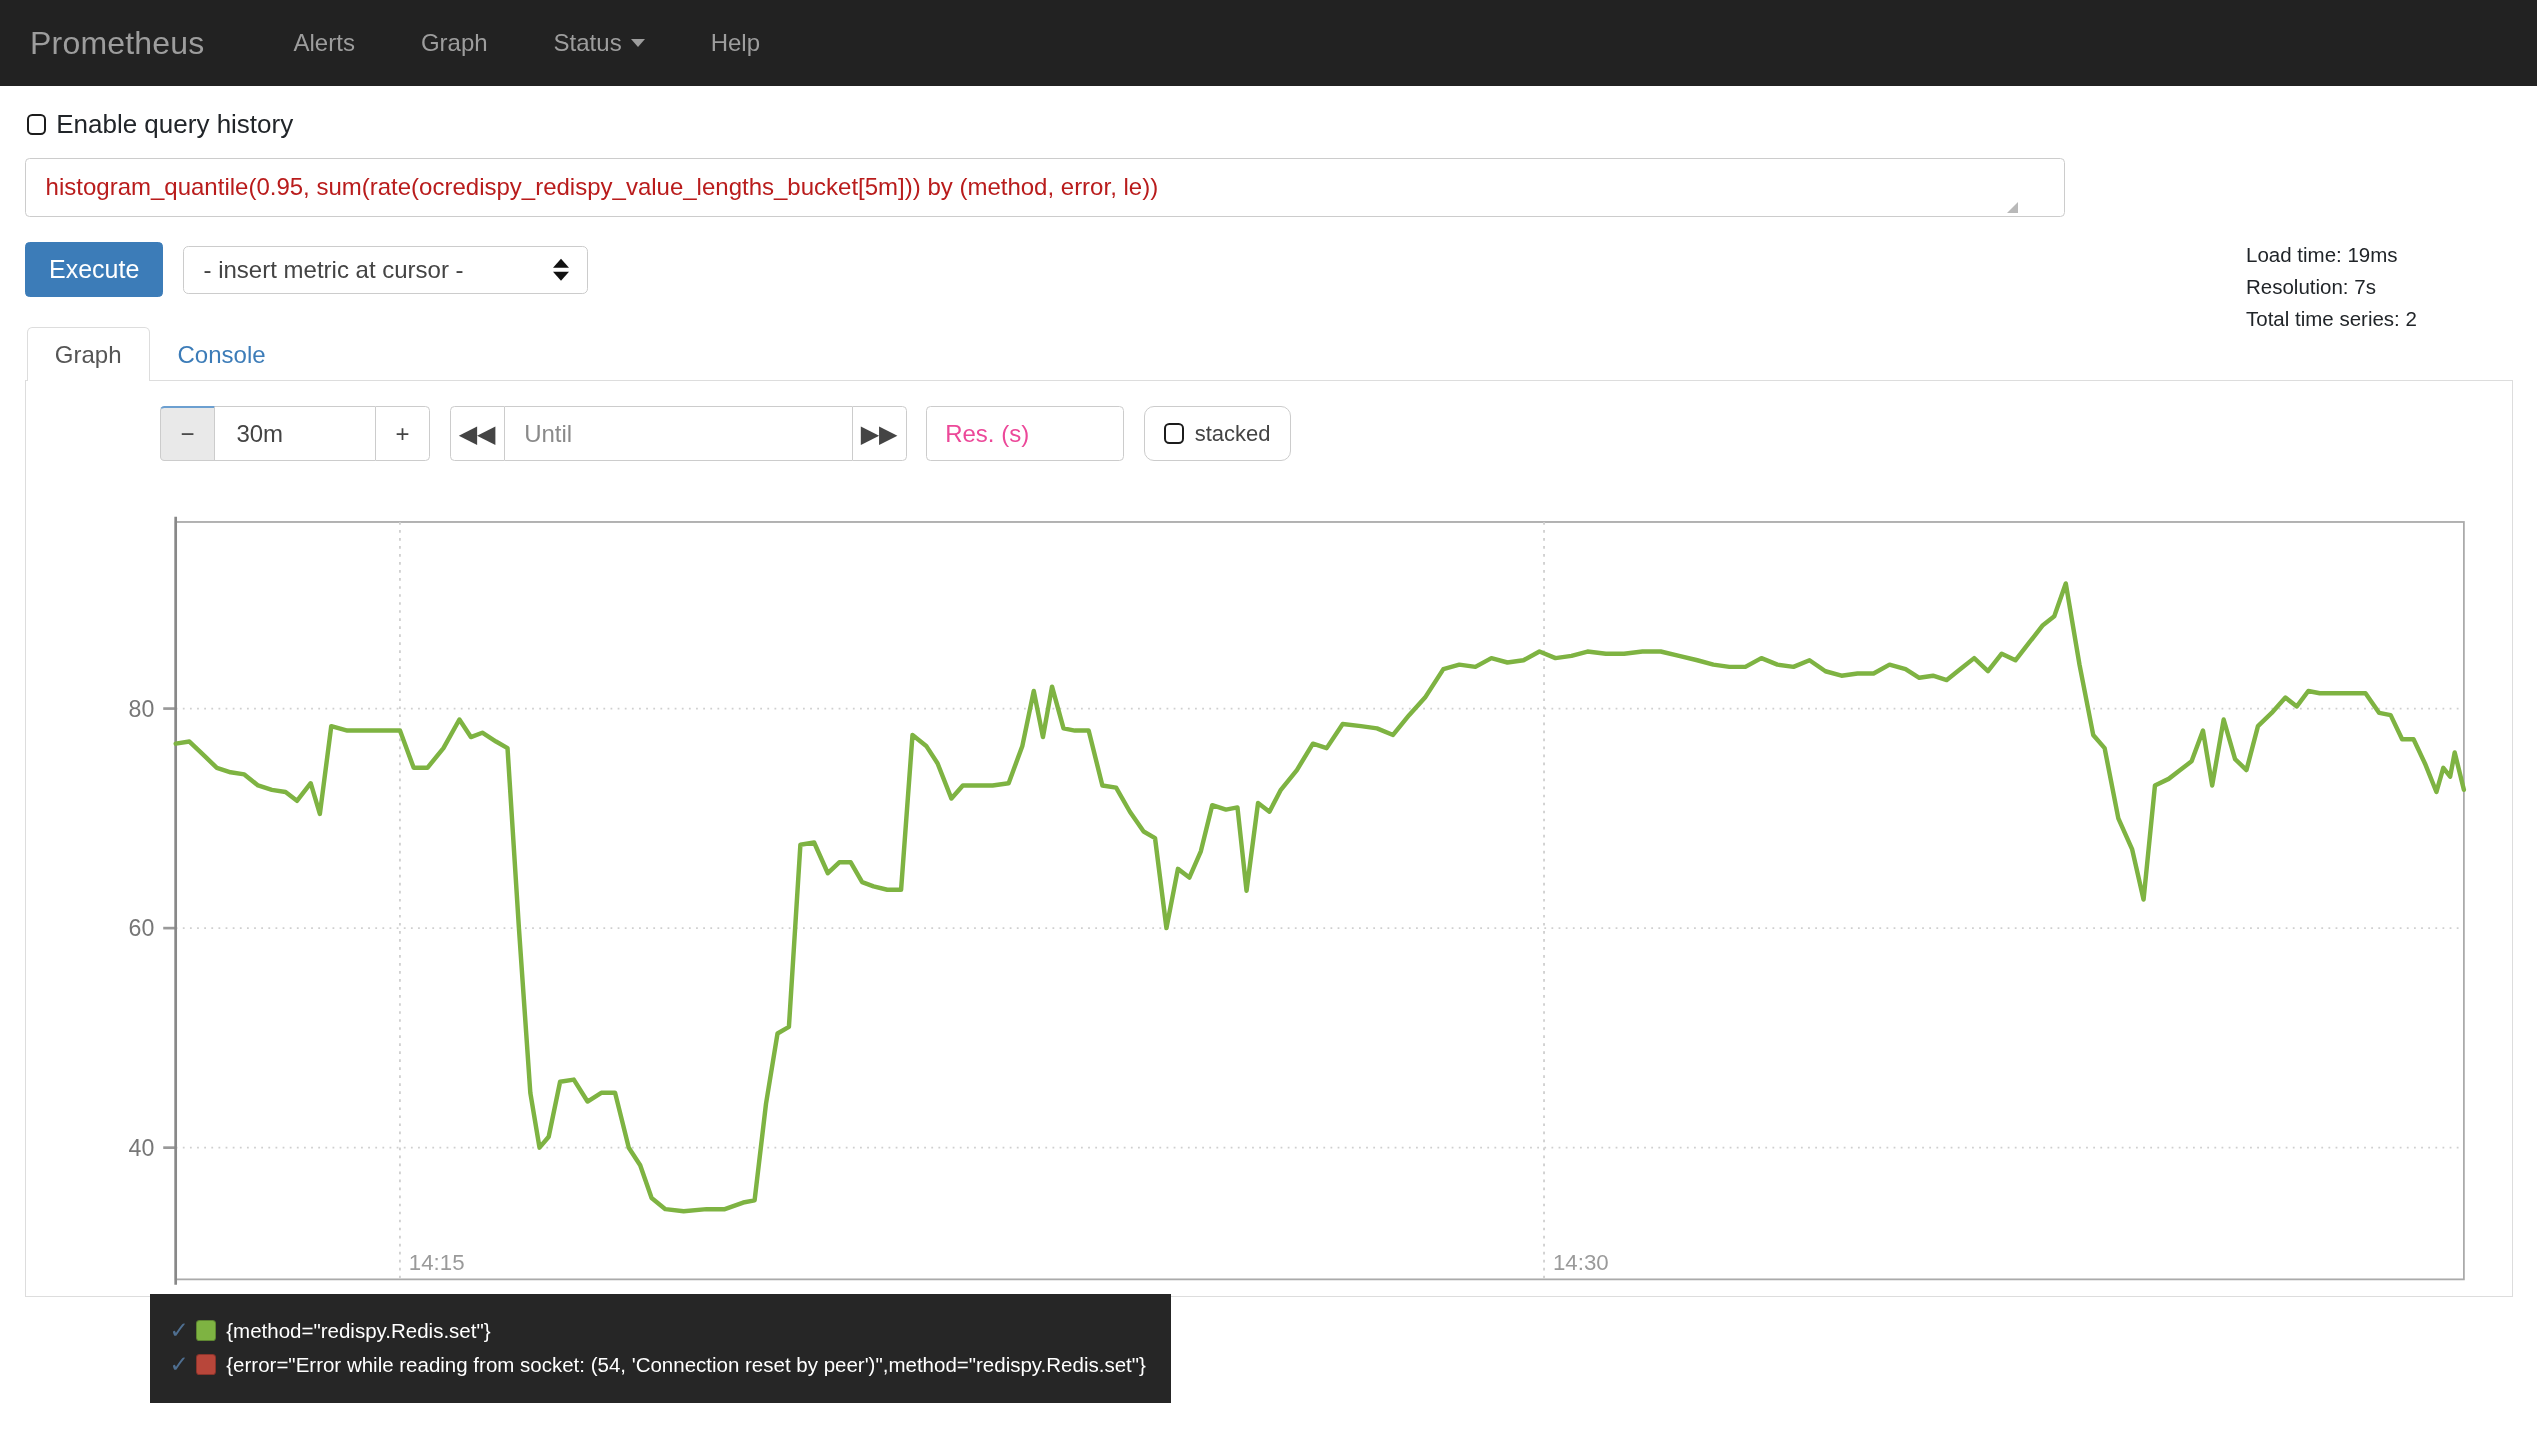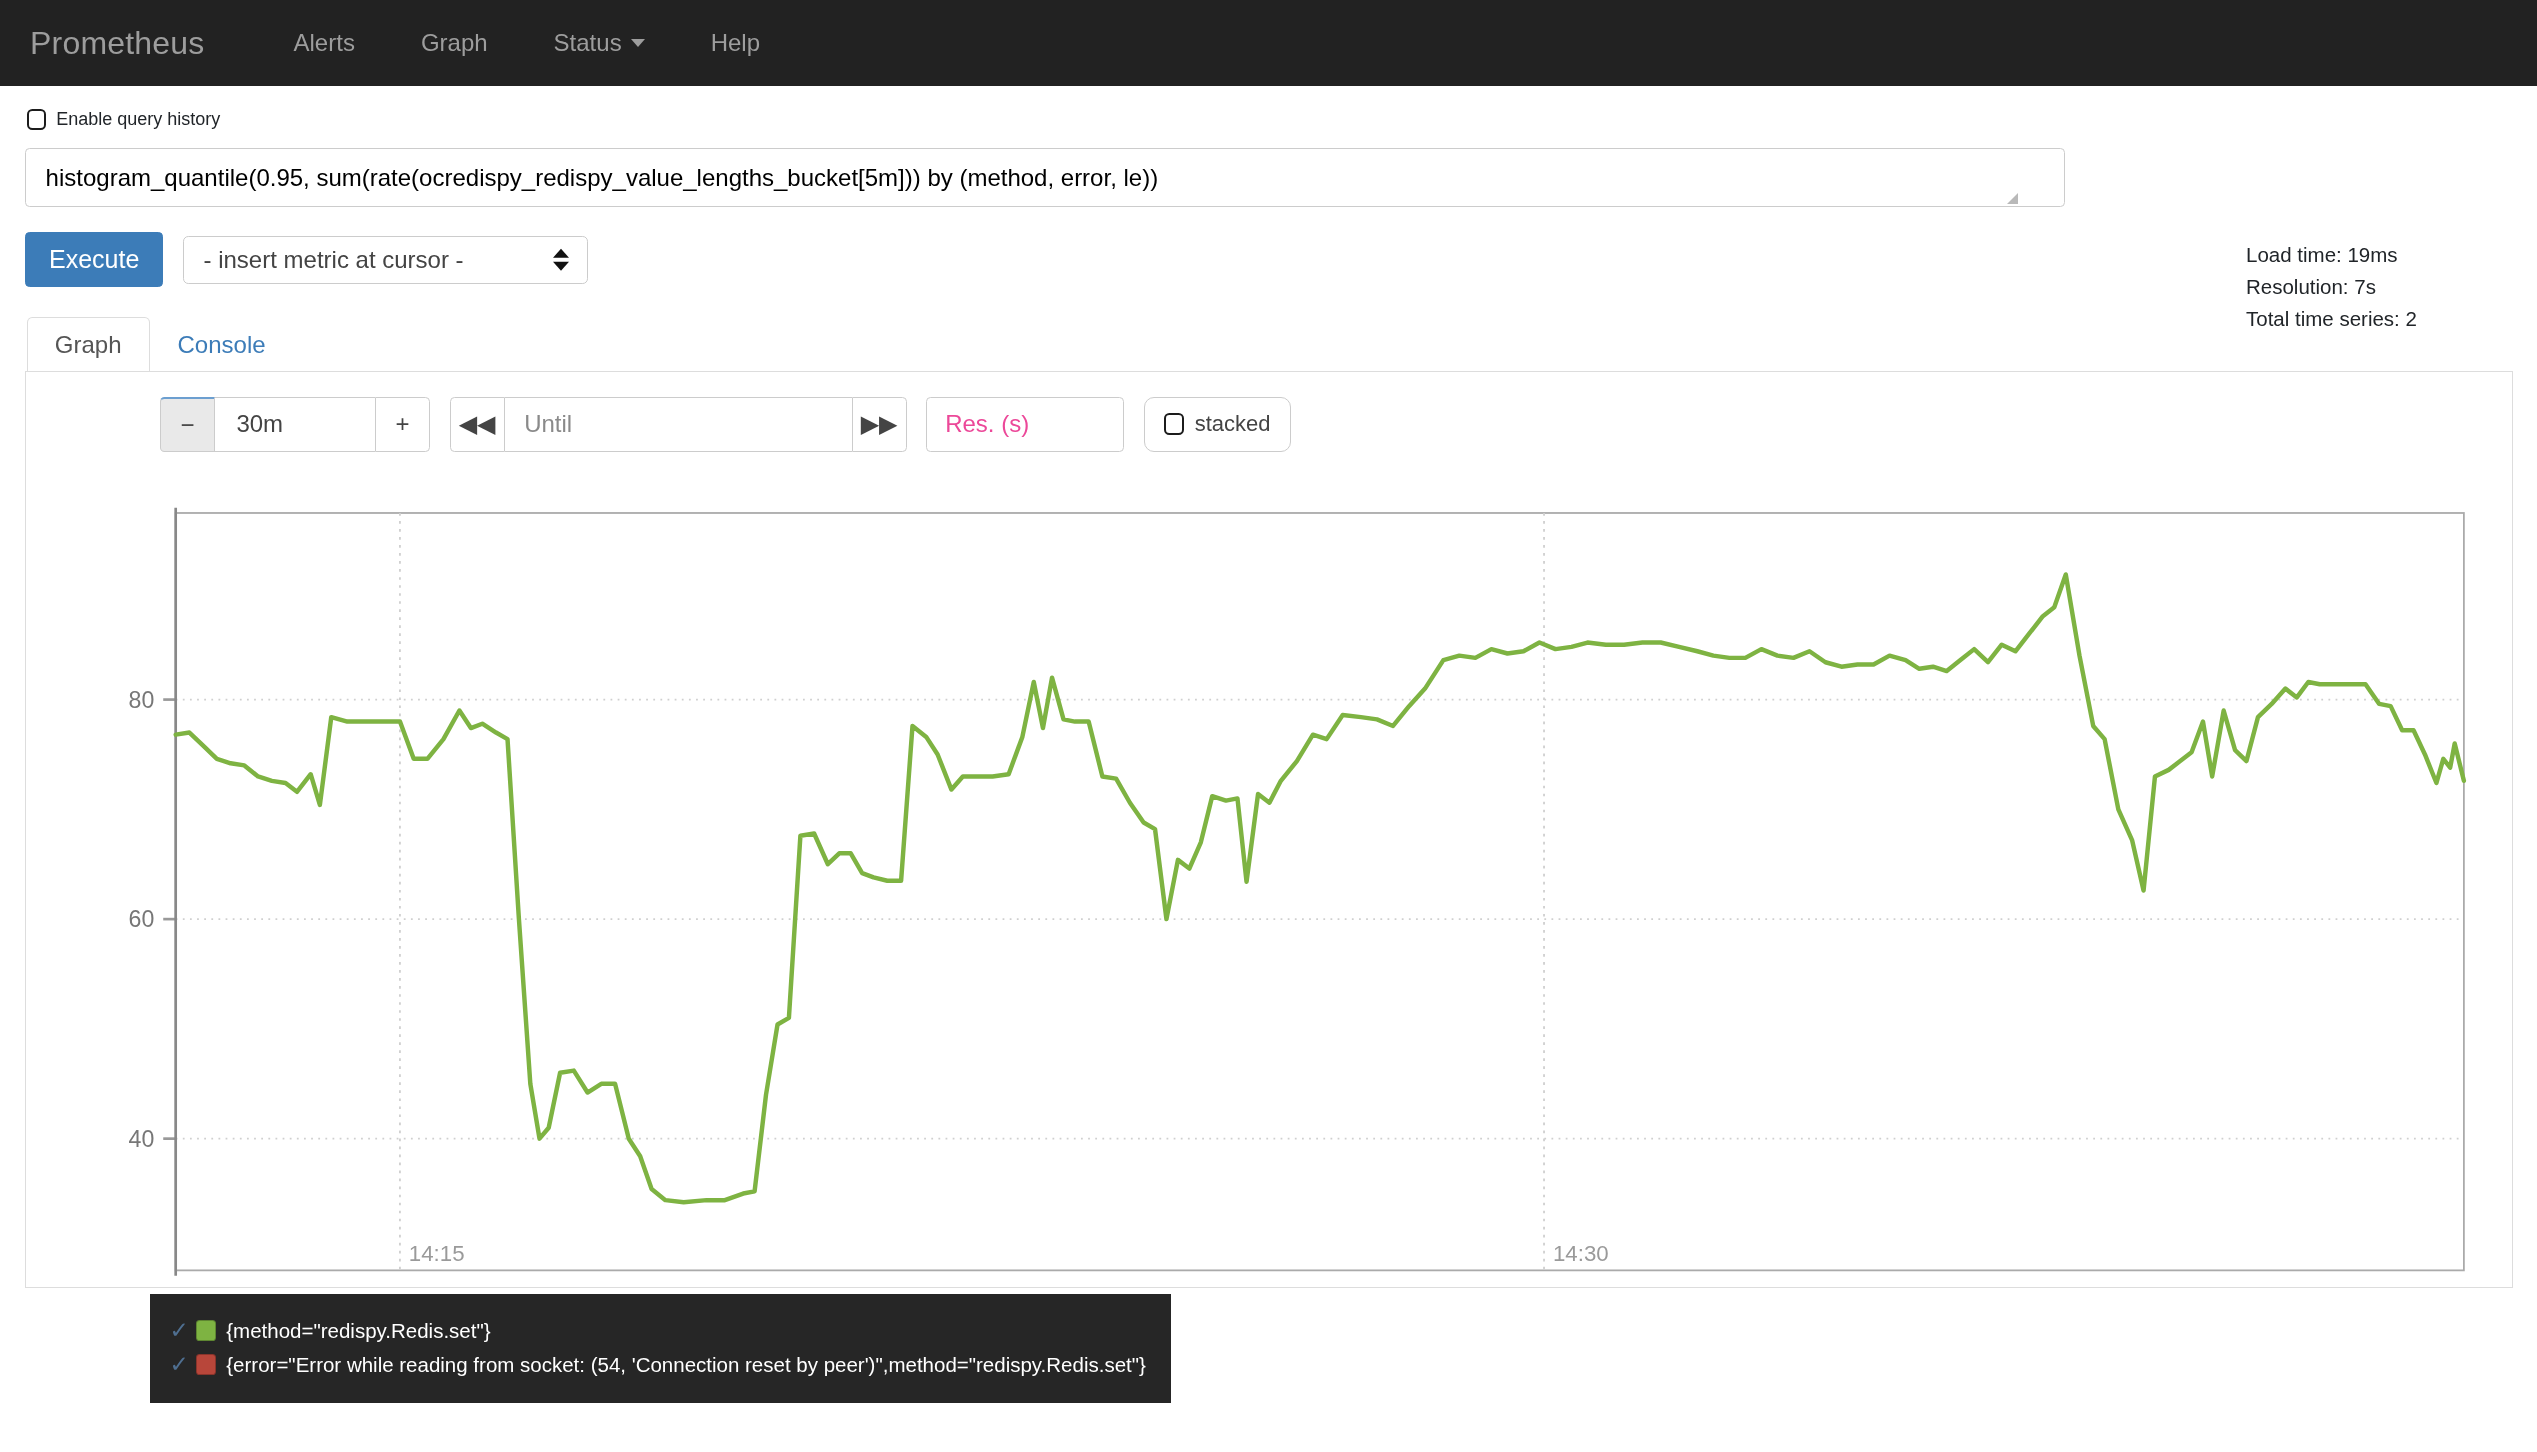--- a/index.html
+++ b/index.html
@@ -59,37 +59,37 @@
   }
   .cb {
     width: 19.6px; height: 21.4px;
     border: 2.7px solid #1c1c1c;
     border-radius: 5.3px;
     background: #fff;
     display: inline-block;
     flex: none;
   }
   .history-label {
-    font-size: 18px;
+    font-size: 26px;
     margin-left: 9.8px;
     color: #212529;
   }
 
   
   .expr-wrap {
     margin-top: 18px;
     position: relative;
   }
   .expr-input {
     width: 2040px;
     height: 59px;
     border: 0.9px solid #ccc;
     border-radius: 4.5px;
     font-size: 24px;
-    color: #000000;
+    color: #b91c1c;
     padding: 14.3px 16px 0 19.6px;
     font-family: "Liberation Sans", sans-serif;
     background: #fff;
     white-space: nowrap;
     overflow: hidden;
   }
   .resize-grip {
     position: absolute;
     right: 495px;
     bottom: 3.6px;

